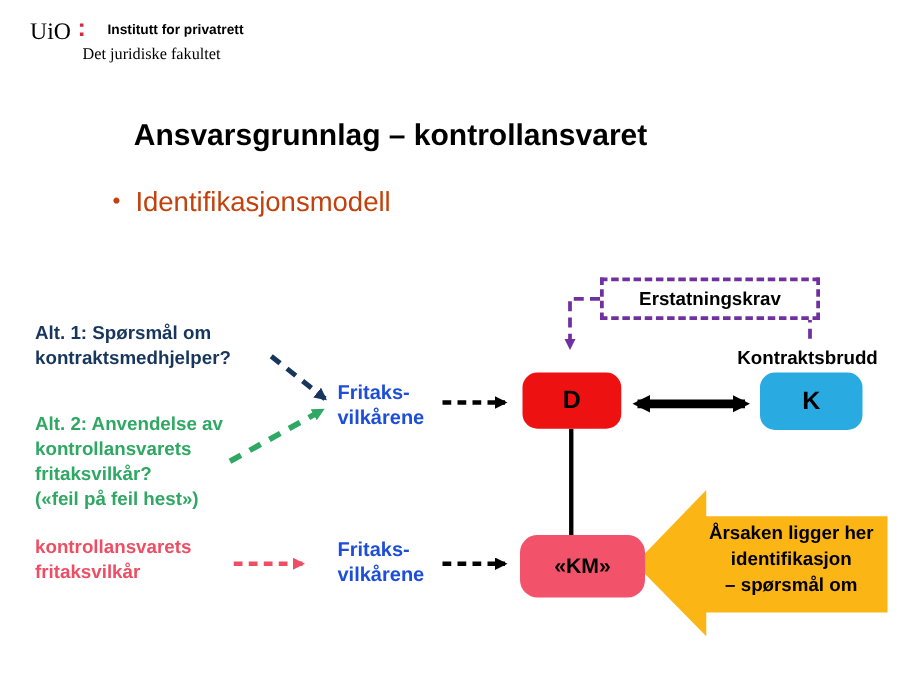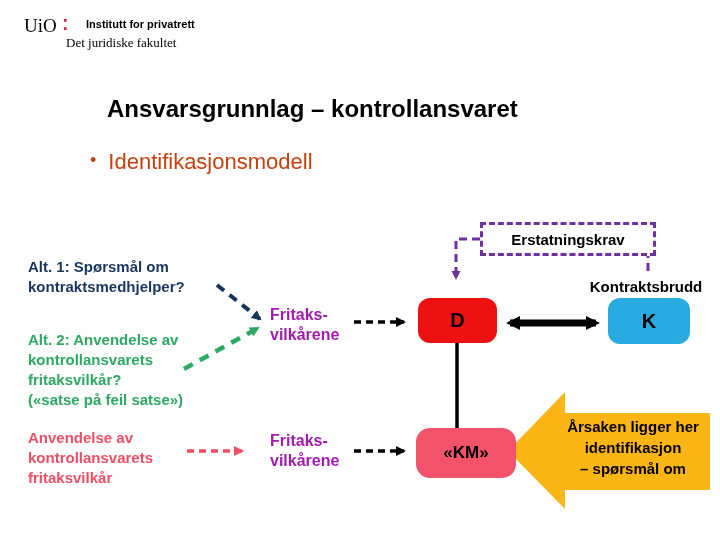--- a/index.html
+++ b/index.html
@@ -20,21 +20,21 @@
   .bullet-text{font-size:22px;}
 
   
   .note{font-size:15px;font-weight:bold;line-height:20px;}
   .note span{display:block;}
   .note-alt1{left:28px;top:257px;color:#17365D;}
   .note-alt2{left:28px;top:330px;color:#2EA863;}
   .note-anv{left:28px;top:428px;color:#EE4E64;}
 
   
-  .fritaks{font-size:16px;font-weight:bold;color:#a21caf;line-height:20px;}
+  .fritaks{font-size:16px;font-weight:bold;color:#1d4ed8;line-height:20px;}
   .fritaks span{display:block;}
   .fritaks-top{left:270px;top:305px;}
   .fritaks-bottom{left:270px;top:431px;}
 
   
   .erst-box{left:480px;top:222px;width:176px;height:34px;box-sizing:border-box;
             border:3px dashed #7030A0;background:#fff;display:flex;align-items:center;
             justify-content:center;font-size:15px;font-weight:bold;color:#000;z-index:3;}
 
   .kontraktsbrudd{left:586px;top:278px;width:120px;text-align:center;
@@ -109,24 +109,23 @@
   </svg>
 
   <div class="abs note note-alt1">
     <span>Alt. 1: Spørsmål om</span>
     <span>kontraktsmedhjelper?</span>
   </div>
   <div class="abs note note-alt2">
     <span>Alt. 2: Anvendelse av</span>
     <span>kontrollansvarets</span>
     <span>fritaksvilkår?</span>
-    <span>(«satse på feil satse»)</span>
+    <span>(«feil på feil hest»)</span>
   </div>
   <div class="abs note note-anv">
-    <span>Anvendelse av</span>
     <span>kontrollansvarets</span>
     <span>fritaksvilkår</span>
   </div>
 
   <div class="abs fritaks fritaks-top">
     <span>Fritaks-</span>
     <span>vilkårene</span>
   </div>
   <div class="abs fritaks fritaks-bottom">
     <span>Fritaks-</span>

